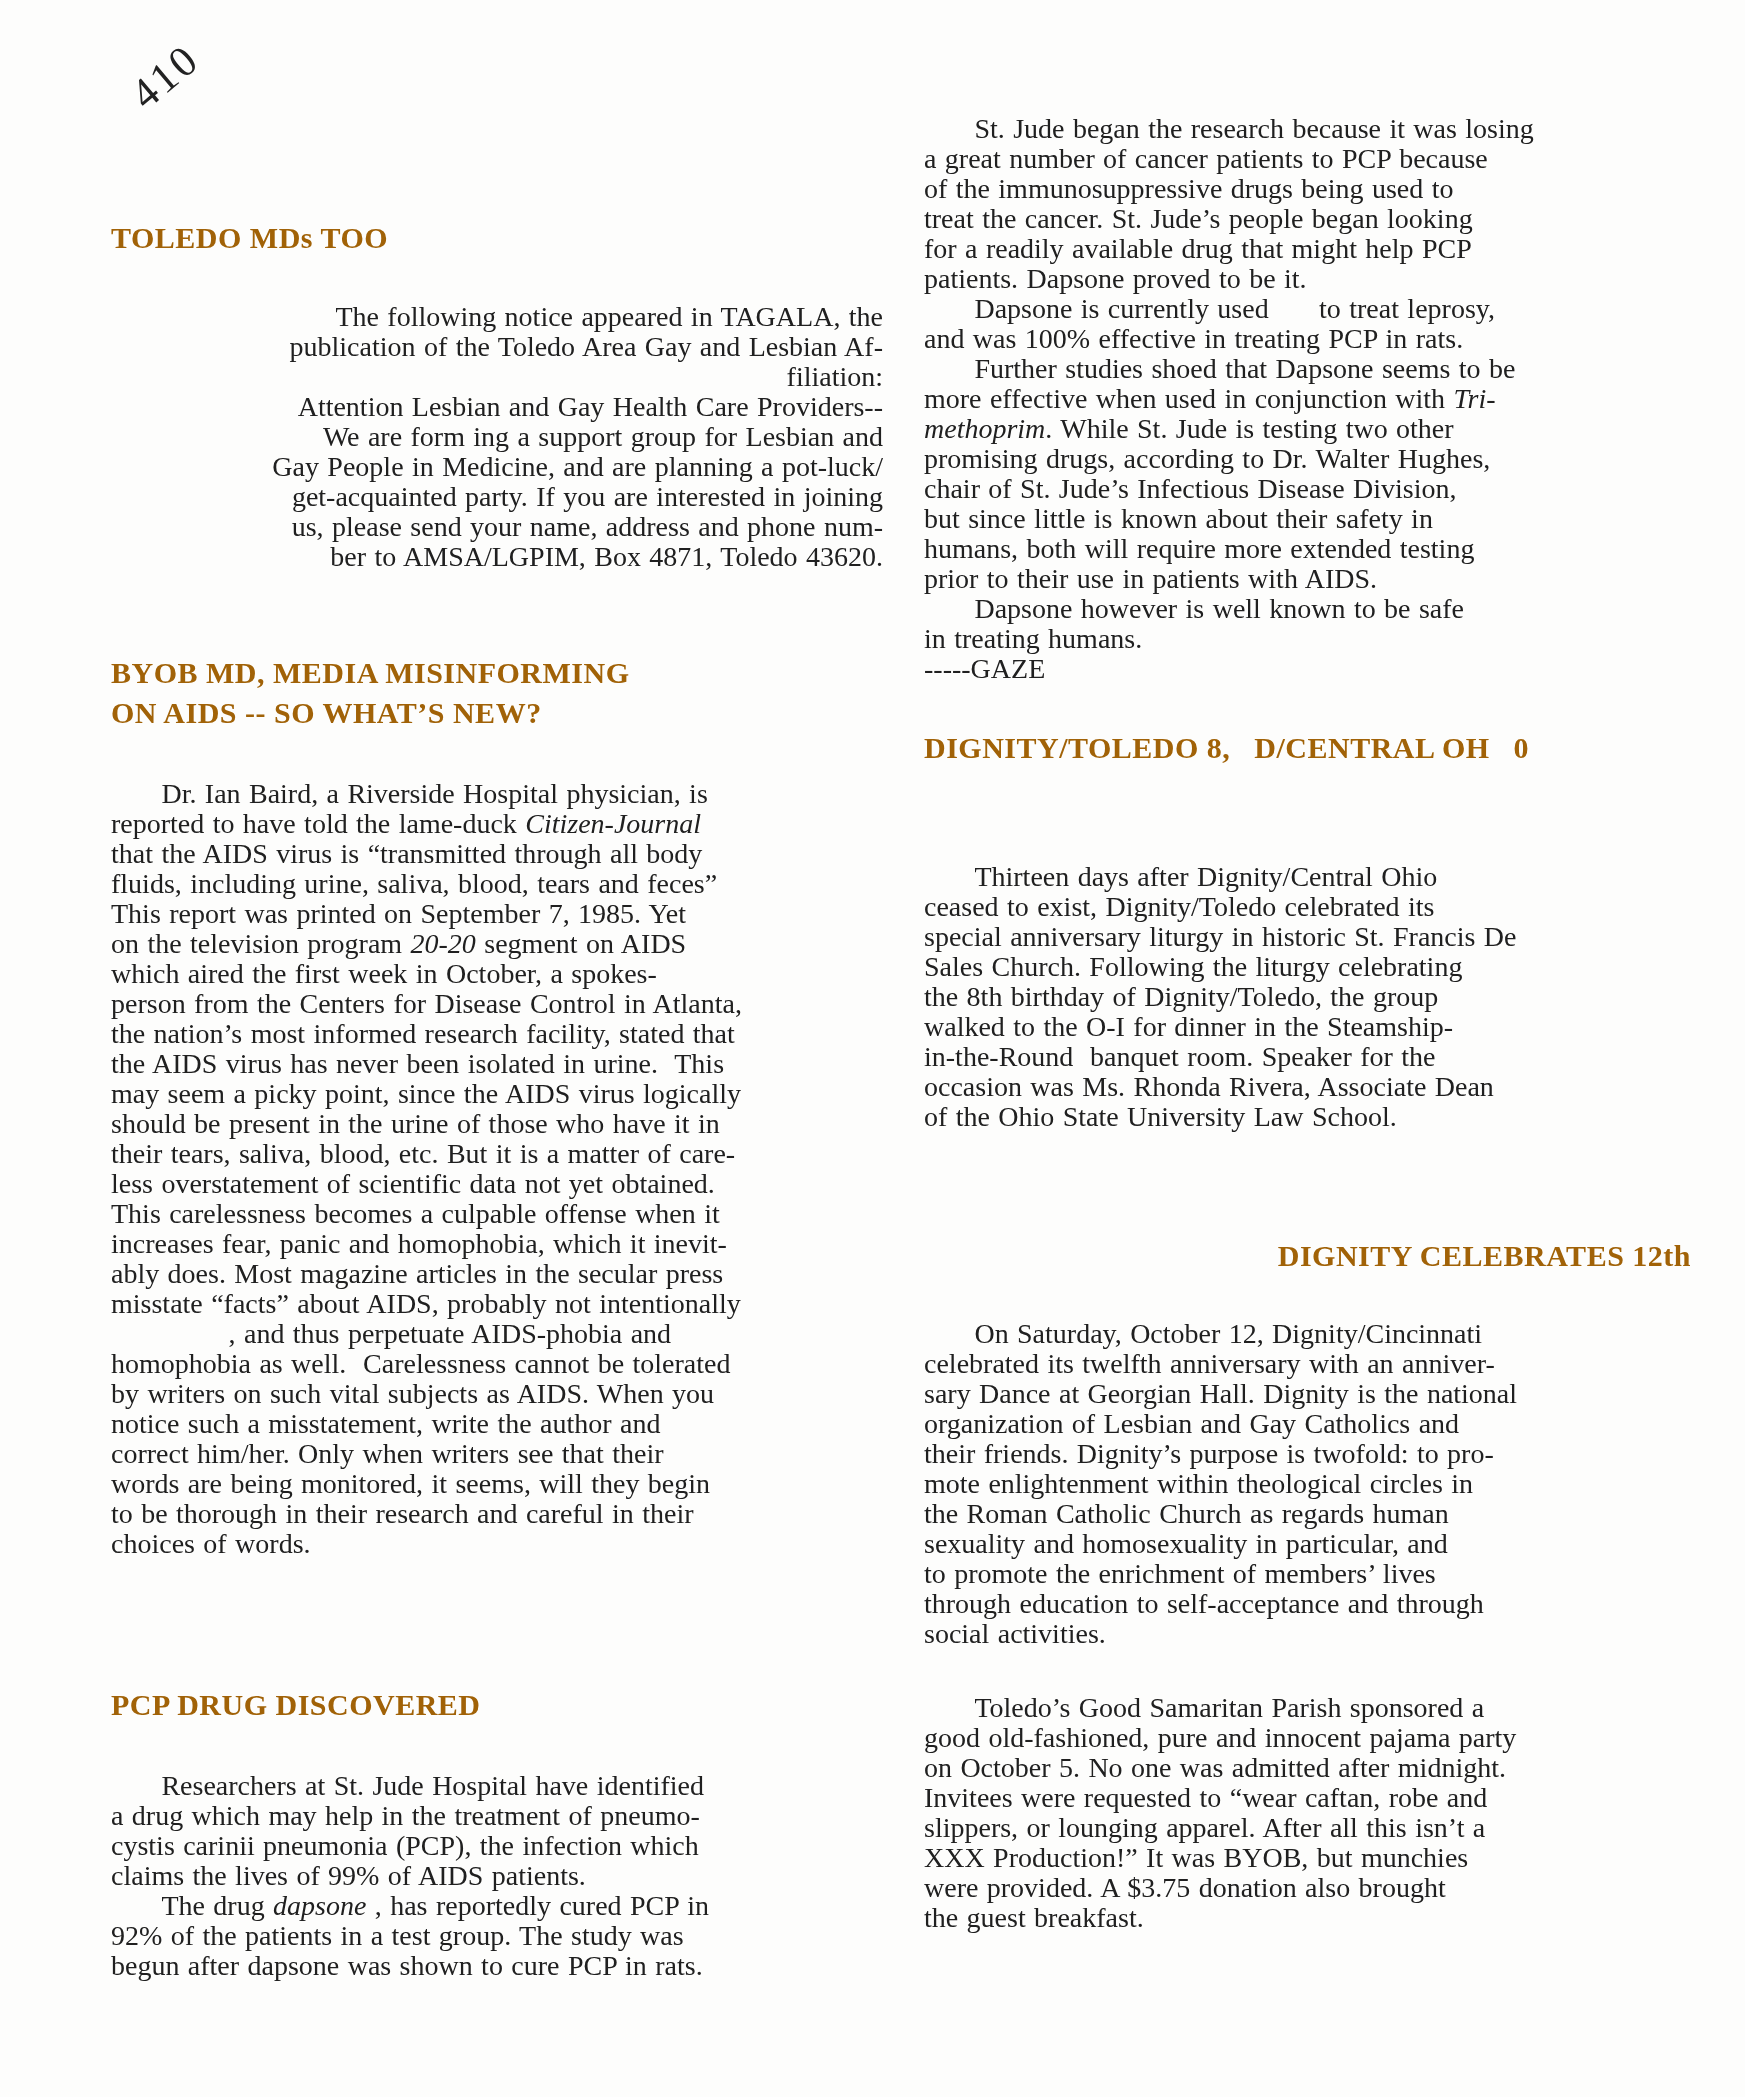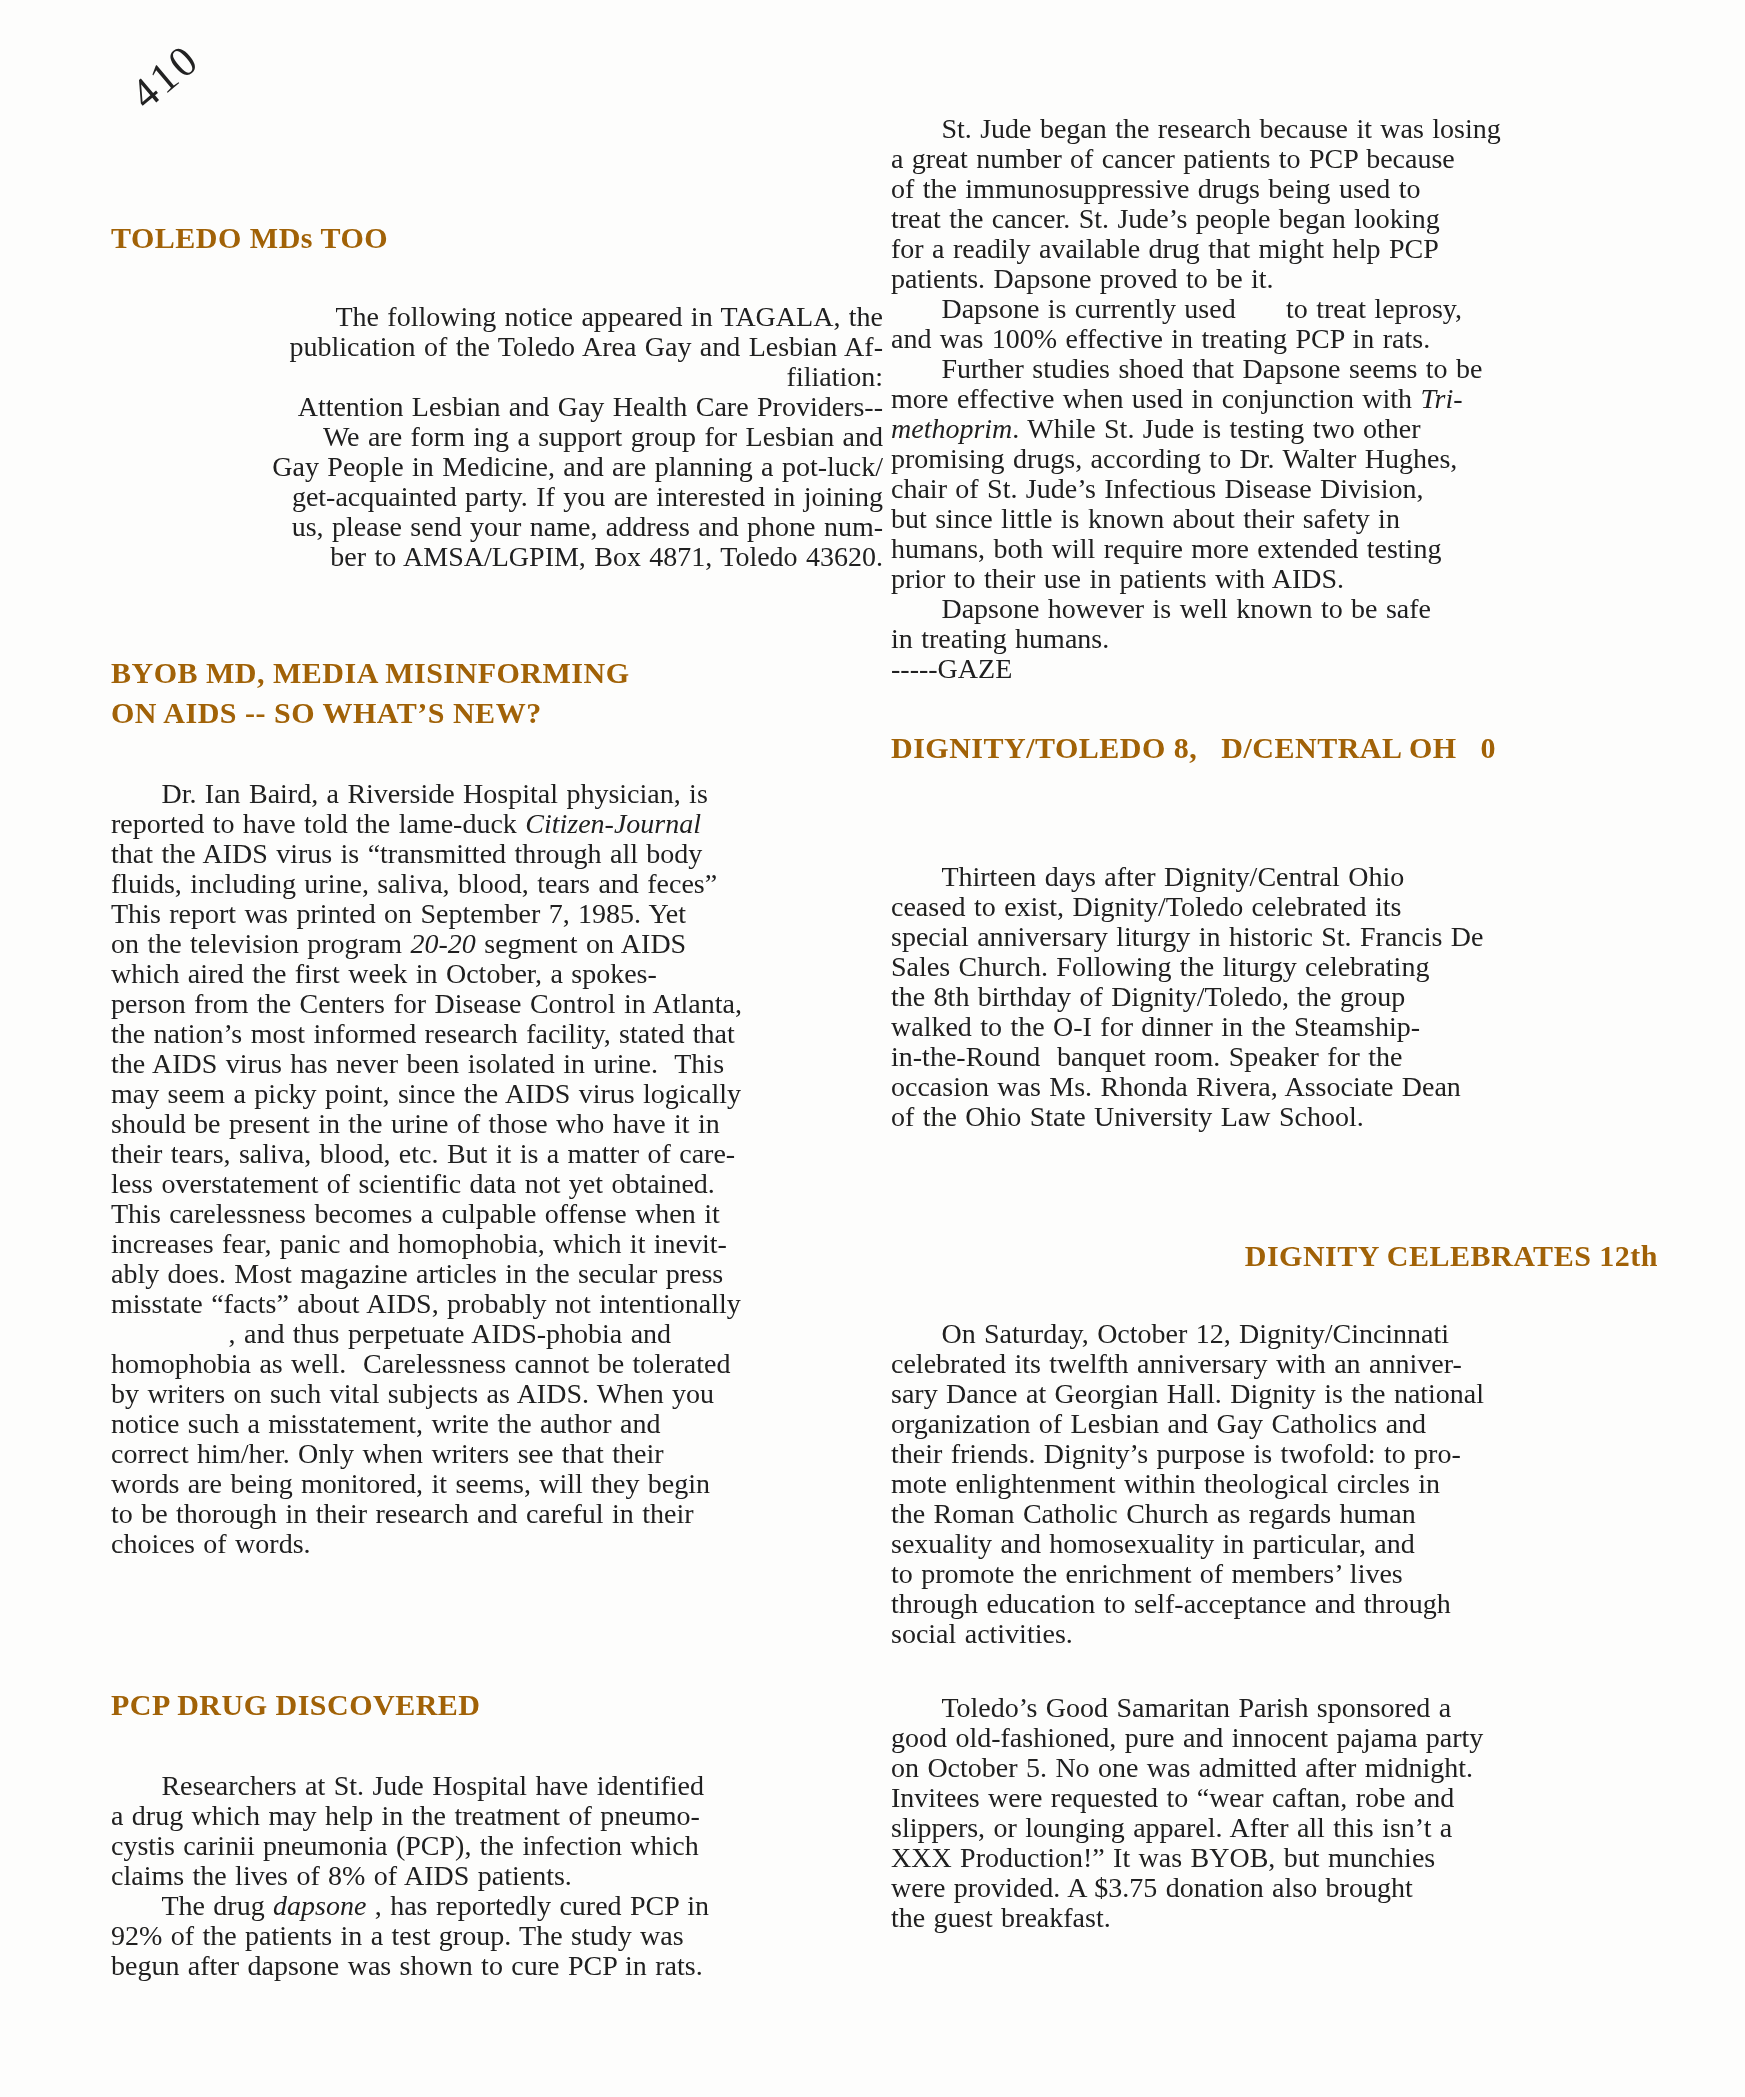--- a/index.html
+++ b/index.html
@@ -25,21 +25,21 @@
     letter-spacing: 2.9px;
     transform: rotate(-40deg);
     transform-origin: left top;
     color: #222;
   }
   .col {
     position: absolute;
     top: 0;
   }
   .col-left  { left: 111px;  width: 772px; }
-  .col-right { left: 891px; width: 767px; }
+  .col-right { left: 924px; width: 767px; }
 
   .heading {
     font-weight: bold;
     font-size: 30px;
     line-height: 40px;
     letter-spacing: 0.5px;
     white-space: pre-wrap;
     margin: 0;
     color: #a16207;
   }
@@ -119,21 +119,21 @@
 correct him/her. Only when writers see that their
 words are being monitored, it seems, will they begin
 to be thorough in their research and careful in their
 choices of words.</span></div>
 
     <h2 class="heading h-pcp">PCP DRUG DISCOVERED</h2>
 
     <div class="body-text p-pcp"><span>      Researchers at St. Jude Hospital have identified
 a drug which may help in the treatment of pneumo-
 cystis carinii pneumonia (PCP), the infection which
-claims the lives of 8% of AIDS patients.
+claims the lives of 99% of AIDS patients.
       The drug </span><span class="it">dapsone</span><span> , has reportedly cured PCP in
 92% of the patients in a test group. The study was
 begun after dapsone was shown to cure PCP in rats.</span></div>
 
   </div>
 
   <div class="col col-right">
 
     <div class="body-text p-stjude"><span>      St. Jude began the research because it was losing
 a great number of cancer patients to PCP because

